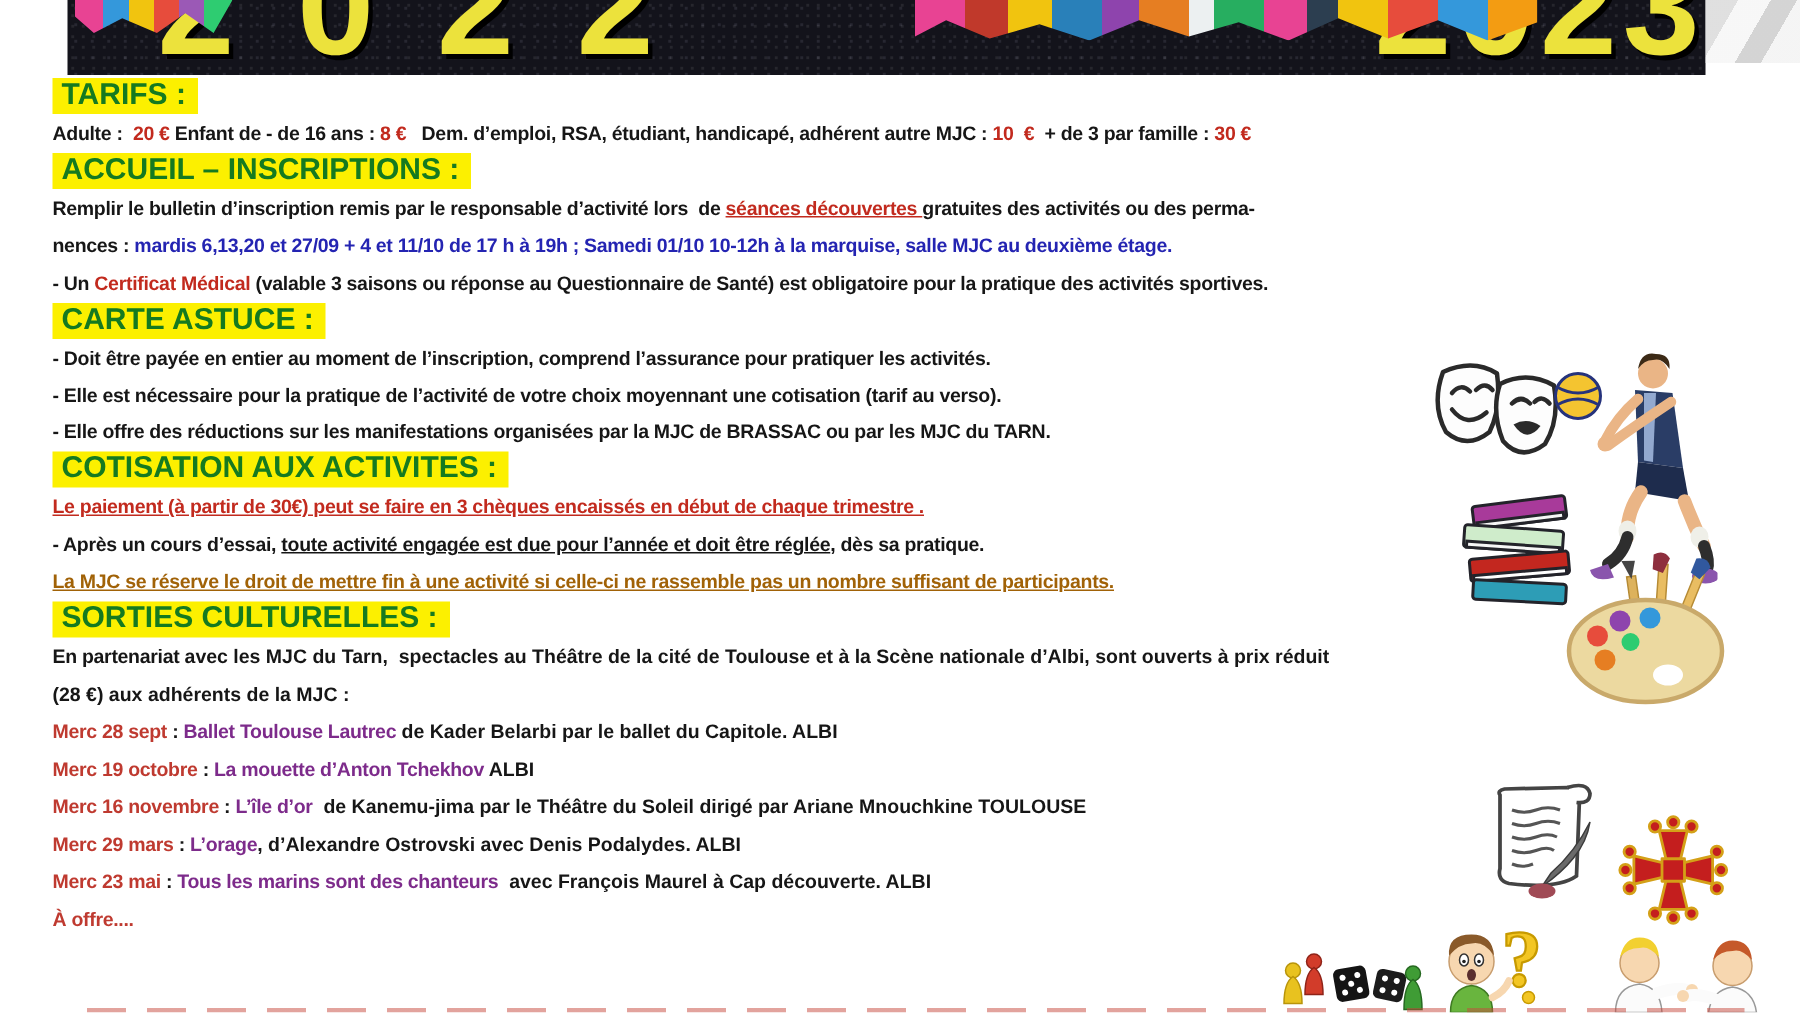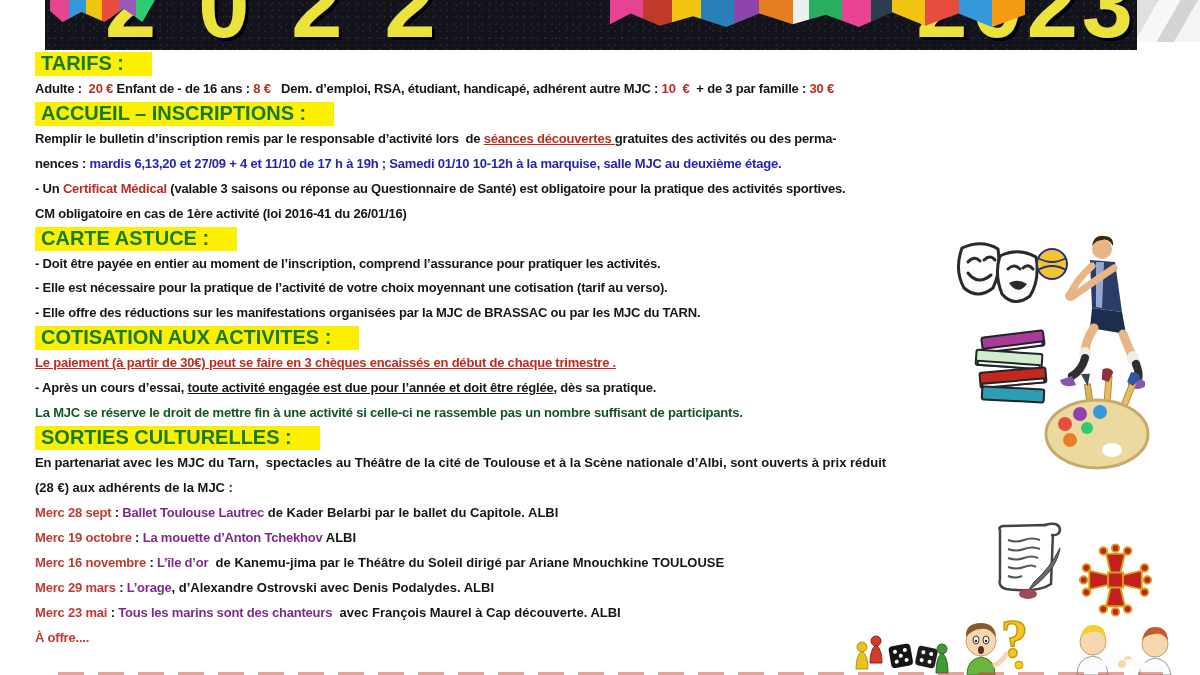--- a/index.html
+++ b/index.html
@@ -23,26 +23,26 @@
     clip-path:polygon(0 0,100% 0,88% 100%,70% 40%,52% 100%,30% 55%,12% 100%,0 50%)}
   .gray-corner{position:absolute;left:1137px;top:0;width:63px;height:42px;opacity:.65;
     background:linear-gradient(120deg,#cfcfcf 0 25%,#f3f3f3 25% 50%,#bdbdbd 50% 70%,#efefef 70%)}
 
   
   .content{position:absolute;left:35px;top:52px;width:1155px}
   .line{height:24.95px;line-height:24.95px;white-space:pre;font-size:13px;font-weight:bold;
     color:#161616;letter-spacing:-0.2px}
   .heading{height:24.95px;line-height:24.95px;white-space:pre}
   .hl{background:#fcf000;color:#157a20;font-weight:bold;font-size:20px;
-    padding:0 28px 1px 6px;display:inline-block;line-height:23px;letter-spacing:0}
+    padding:0 8px 1px 6px;display:inline-block;line-height:23px;letter-spacing:0}
   .seg-ku{text-decoration:underline}
   .seg-r{color:#c22a1e}
   .seg-ru{color:#c22a1e;text-decoration:underline}
   .seg-bl{color:#2424b2}
-  .seg-blu{color:#14532d;}
+  .seg-blu{color:#a16207;text-decoration:underline}
   .seg-d{color:#bf3a30}
   .seg-pu{color:#7d2b8b}
   .seg-n{font-weight:bold;letter-spacing:0}
 
   .icon{position:absolute}
   .bottom-hint{position:absolute;left:58px;top:672px;width:1105px;height:3px;
     background:repeating-linear-gradient(90deg,rgba(198,72,60,.5) 0 26px,rgba(198,72,60,0) 26px 40px)}
 </style>
 </head>
 <body>
@@ -55,21 +55,20 @@
 </div>
 <div class="gray-corner"></div>
 
 <div class="content">
     <div class="heading"><span class="hl">TARIFS :</span></div>
     <div class="line"><span class="seg-k">Adulte :  </span><span class="seg-r">20 € </span><span class="seg-k">Enfant de - de 16 ans : </span><span class="seg-r">8 €</span><span class="seg-k">   Dem. d’emploi, RSA, étudiant, handicapé, adhérent autre MJC : </span><span class="seg-r">10  €</span><span class="seg-k">  + de 3 par famille : </span><span class="seg-r">30 €</span></div>
     <div class="heading"><span class="hl">ACCUEIL – INSCRIPTIONS :</span></div>
     <div class="line"><span class="seg-k">Remplir le bulletin d’inscription remis par le responsable d’activité lors  de </span><span class="seg-ru">séances découvertes </span><span class="seg-k">gratuites des activités ou des perma-</span></div>
     <div class="line"><span class="seg-k">nences : </span><span class="seg-bl">mardis 6,13,20 et 27/09 + 4 et 11/10 de 17 h à 19h ; Samedi 01/10 10-12h à la marquise, salle MJC au deuxième étage.</span></div>
     <div class="line"><span class="seg-k">- Un </span><span class="seg-r">Certificat Médical </span><span class="seg-k">(valable 3 saisons ou réponse au Questionnaire de Santé) est obligatoire pour la pratique des activités sportives.</span></div>
-    <div class="line"><span class="seg-k">CM obligatoire en cas de 1ère activité (loi 2016-41 du 26/01/16)</span></div>
     <div class="heading"><span class="hl">CARTE ASTUCE :</span></div>
     <div class="line"><span class="seg-k">- Doit être payée en entier au moment de l’inscription, comprend l’assurance pour pratiquer les activités.</span></div>
     <div class="line"><span class="seg-k">- Elle est nécessaire pour la pratique de l’activité de votre choix moyennant une cotisation (tarif au verso).</span></div>
     <div class="line"><span class="seg-k">- Elle offre des réductions sur les manifestations organisées par la MJC de BRASSAC ou par les MJC du TARN.</span></div>
     <div class="heading"><span class="hl">COTISATION AUX ACTIVITES :</span></div>
     <div class="line"><span class="seg-ru">Le paiement (à partir de 30€) peut se faire en 3 chèques encaissés en début de chaque trimestre .</span></div>
     <div class="line"><span class="seg-k">- Après un cours d’essai, </span><span class="seg-ku">toute activité engagée est due pour l’année et doit être réglée</span><span class="seg-k">, dès sa pratique.</span></div>
     <div class="line"><span class="seg-blu">La MJC se réserve le droit de mettre fin à une activité si celle-ci ne rassemble pas un nombre suffisant de participants.</span></div>
     <div class="heading"><span class="hl">SORTIES CULTURELLES :</span></div>
     <div class="line"><span class="seg-k">En partenariat </span><span class="seg-n">avec les MJC du Tarn,  spectacles au Théâtre de la cité de Toulouse et à la Scène nationale d’Albi, sont ouverts à prix réduit</span></div>

